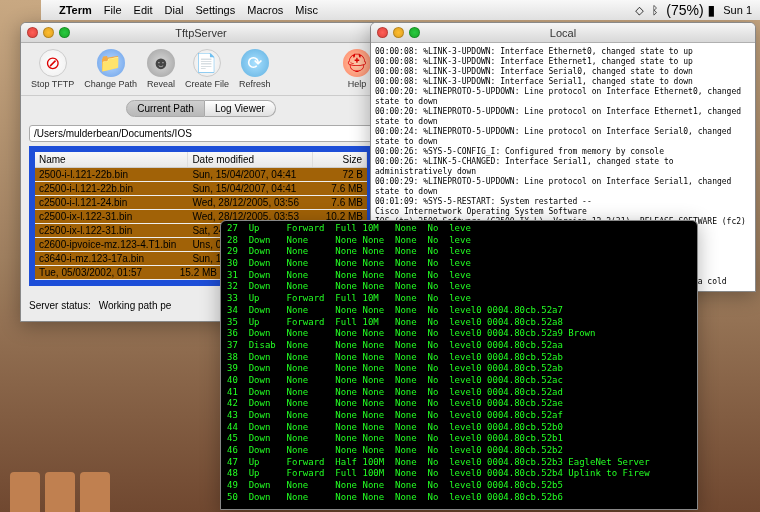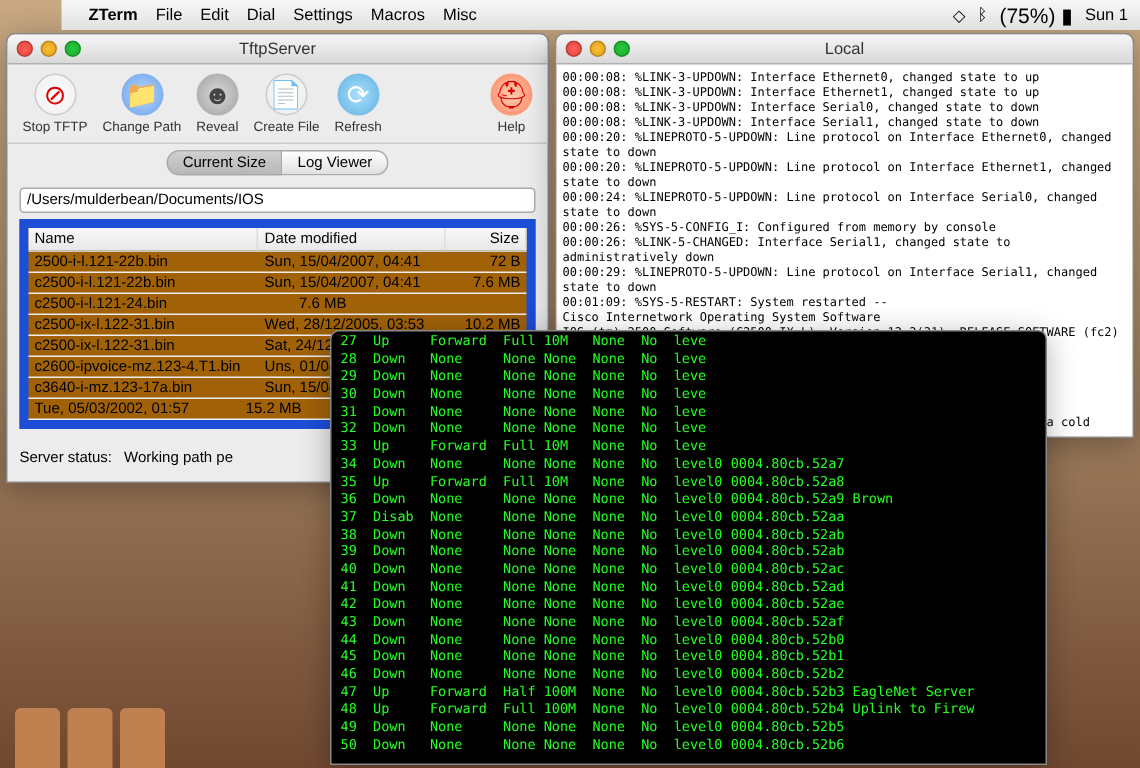--- a/index.html
+++ b/index.html
@@ -16,21 +16,21 @@
 
 .window { position: absolute; background: #ececec; border: 1px solid #888; border-radius: 6px 6px 0 0; box-shadow: 0 4px 20px rgba(0,0,0,0.3); overflow: hidden; }
 .titlebar { height: 20px; background: linear-gradient(#f6f6f6,#d8d8d8); display: flex; align-items: center; justify-content: center; position: relative; font-size: 11px; color: #333; border-bottom: 1px solid #b0b0b0; }
 .traffic { position: absolute; left: 6px; display: flex; gap: 5px; }
 .traffic span { width: 11px; height: 11px; border-radius: 50%; display: block; border: 1px solid rgba(0,0,0,0.2); }
 .tc-close { background: radial-gradient(#ff6058,#e0443e); }
 .tc-min { background: radial-gradient(#ffbd2e,#dea123); }
 .tc-max { background: radial-gradient(#28c940,#1aab29); }
 
 
-#tftp { top: 22px; left: 4px; width: 362px; height: 300px; }
+#tftp { top: 22px; left: 20px; width: 362px; height: 300px; }
 .toolbar { display: flex; padding: 4px 6px; gap: 2px; background: #ececec; border-bottom: 1px solid #ccc; }
 .tool-btn { display: flex; flex-direction: column; align-items: center; font-size: 9px; color: #333; padding: 2px 4px; cursor: pointer; }
 .tool-icon { width: 28px; height: 28px; border-radius: 50%; margin-bottom: 2px; display: flex; align-items: center; justify-content: center; font-size: 18px; }
 .i-stop { background: radial-gradient(#fff,#eee); color: #d00; border: 1px solid #ccc; }
 .i-path { background: radial-gradient(#b8d8ff,#6aa0e8); color: #fff; }
 .i-reveal { background: radial-gradient(#d8d8d8,#a0a0a0); color: #444; }
 .i-create { background: radial-gradient(#fff,#e8e8e8); color: #555; border: 1px solid #ccc; }
 .i-refresh { background: radial-gradient(#a8e0ff,#60b0e0); color: #fff; }
 .i-help { background: radial-gradient(#ffd0b0,#ff8060); color: #d00; }
 .tool-spacer { flex: 1; }
@@ -117,21 +117,21 @@
         <div class="tool-icon i-refresh">⟳</div>
         <span>Refresh</span>
       </div>
     <div class="tool-spacer"></div>
     <div class="tool-btn">
         <div class="tool-icon i-help">⛑</div>
         <span>Help</span>
       </div>
   </div>
   <div class="tabs">
-    <div class="tab active">Current Size</div>
+    <div class="tab active">Current Path</div>
     <div class="tab">Log Viewer</div>
   </div>
   <div class="pathbar">/Users/mulderbean/Documents/IOS</div>
   <div class="file-table">
     <div class="ft-head">
       <div class="c-name">Name</div>
       <div class="c-date">Date modified</div>
       <div class="c-size">Size</div>
     </div>
     <div id="file-rows">
@@ -140,20 +140,21 @@
           <div class="c-date">Sun, 15/04/2007, 04:41</div>
           <div class="c-size">72 B</div>
         </div>
         <div class="ft-row">
           <div class="c-name">c2500-i-l.121-22b.bin</div>
           <div class="c-date">Sun, 15/04/2007, 04:41</div>
           <div class="c-size">7.6 MB</div>
         </div>
         <div class="ft-row">
           <div class="c-name">c2500-i-l.121-24.bin</div>
+          <div class="c-date">Wed, 28/12/2005, 03:56</div>
           <div class="c-size">7.6 MB</div>
         </div>
         <div class="ft-row">
           <div class="c-name">c2500-ix-l.122-31.bin</div>
           <div class="c-date">Wed, 28/12/2005, 03:53</div>
           <div class="c-size">10.2 MB</div>
         </div>
         <div class="ft-row">
           <div class="c-name">c2500-ix-l.122-31.bin</div>
           <div class="c-date">Sat, 24/12/2005, 03:37</div>

